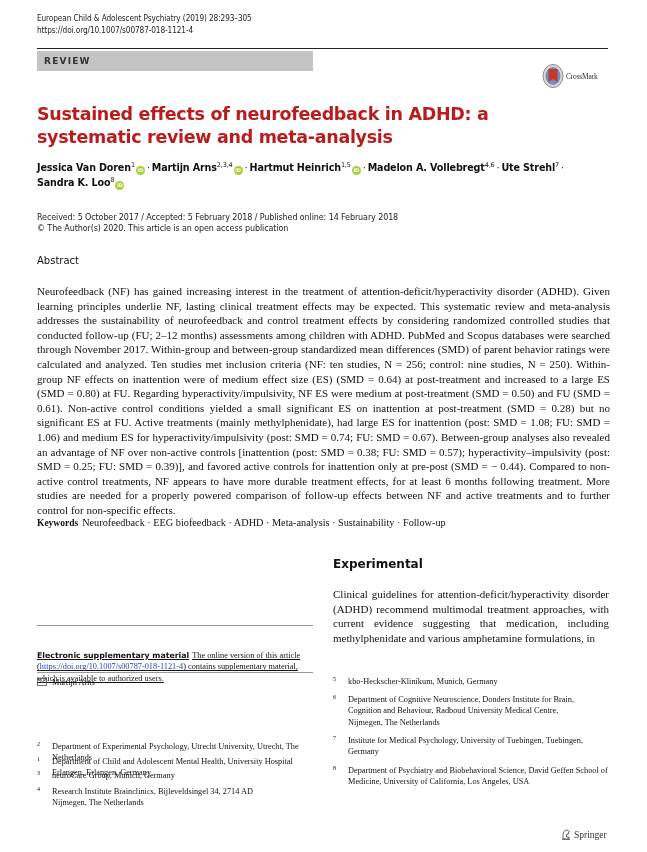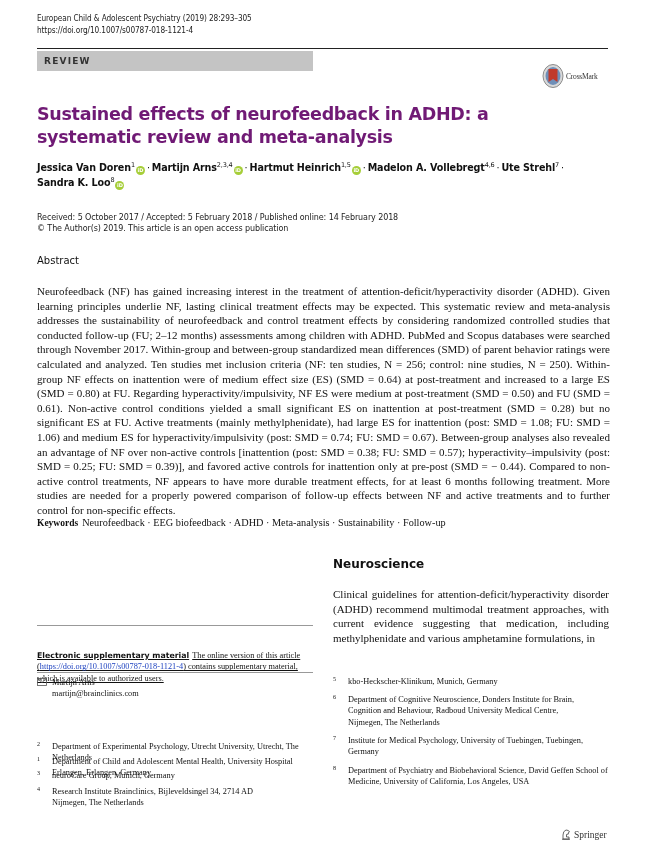--- a/index.html
+++ b/index.html
@@ -14,21 +14,21 @@
   #journal-line-1 { top: 13px; }
   #journal-line-2 { top: 25px; }
 
   .top-rule { left: 37px; top: 48px; width: 571px; height: 1px; background: #222; }
   .review-bar { left: 37px; top: 51px; width: 276px; height: 20px; background: #c4c4c4; }
   .review-label { left: 44px; top: 56px; font-size: 9px; font-weight: bold; letter-spacing: 1.2px; color: #333; }
 
   .crossmark { left: 542px; top: 62px; width: 80px; height: 28px; display: flex; align-items: center; cursor: pointer; }
   .crossmark-text { font-family: "Liberation Serif", serif; font-size: 7.5px; color: #333; margin-left: 2px; letter-spacing: -0.2px; }
 
-  .title { left: 37px; top: 103px; width: 560px; font-size: 17.5px; line-height: 23px; font-weight: bold; color: #701a75; letter-spacing: -0.3px; }
+  .title { left: 37px; top: 103px; width: 560px; font-size: 17.5px; line-height: 23px; font-weight: bold; color: #b91c1c; letter-spacing: -0.3px; }
 
   .authors { left: 37px; top: 160px; width: 580px; font-size: 9.6px; line-height: 15px; font-weight: bold; color: #111; letter-spacing: -0.15px; }
   .authors sup { font-size: 6.5px; font-weight: normal; vertical-align: 4px; line-height: 0; }
   .orcid { display: inline-block; width: 9px; height: 9px; border-radius: 50%; background: #a6ce39; color: #fff; font-size: 5px; line-height: 9px; text-align: center; vertical-align: -1px; font-weight: bold; margin-left: 1px; cursor: pointer; font-family: "DejaVu Sans", sans-serif; }
   .sep { font-weight: normal; margin: 0 2px; }
 
   .dates { left: 37px; top: 212px; font-size: 8px; line-height: 11px; color: #222; letter-spacing: -0.1px; }
   .dates-2 { top: 223px; }
 
   .abstract-heading { left: 37px; top: 255px; font-size: 10px; font-weight: normal; color: #111; }
@@ -78,46 +78,45 @@
 </div>
 
 <div class="abs title sans">Sustained effects of neurofeedback in ADHD: a systematic review and meta-analysis</div>
 
 <div class="abs authors sans">
   <span>Jessica Van Doren</span><sup>1</sup><span class="orcid">iD</span><span class="sep">·</span><span>Martijn Arns</span><sup>2,3,4</sup><span class="orcid">iD</span><span class="sep">·</span><span>Hartmut Heinrich</span><sup>1,5</sup><span class="orcid">iD</span><span class="sep">·</span><span>Madelon A. Vollebregt</span><sup>4,6</sup><span class="sep">·</span><span>Ute Strehl</span><sup>7</sup><span class="sep">·</span><br>
   <span>Sandra K. Loo</span><sup>8</sup><span class="orcid">iD</span>
 </div>
 
 <div class="abs dates sans">Received: 5 October 2017 / Accepted: 5 February 2018 / Published online: 14 February 2018</div>
-<div class="abs dates dates-2 sans">© The Author(s) 2019. This article is an open access publication</div>
+<div class="abs dates dates-2 sans">© The Author(s) 2020. This article is an open access publication</div>
 
 <div class="abs abstract-heading sans">Abstract</div>
 <div class="abs abstract-body serif">Neurofeedback (NF) has gained increasing interest in the treatment of attention-deficit/hyperactivity disorder (ADHD). Given learning principles underlie NF, lasting clinical treatment effects may be expected. This systematic review and meta-analysis addresses the sustainability of neurofeedback and control treatment effects by considering randomized controlled studies that conducted follow-up (FU; 2–12 months) assessments among children with ADHD. PubMed and Scopus databases were searched through November 2017. Within-group and between-group standardized mean differences (SMD) of parent behavior ratings were calculated and analyzed. Ten studies met inclusion criteria (NF: ten studies, N = 256; control: nine studies, N = 250). Within-group NF effects on inattention were of medium effect size (ES) (SMD = 0.64) at post-treatment and increased to a large ES (SMD = 0.80) at FU. Regarding hyperactivity/impulsivity, NF ES were medium at post-treatment (SMD = 0.50) and FU (SMD = 0.61). Non-active control conditions yielded a small significant ES on inattention at post-treatment (SMD = 0.28) but no significant ES at FU. Active treatments (mainly methylphenidate), had large ES for inattention (post: SMD = 1.08; FU: SMD = 1.06) and medium ES for hyperactivity/impulsivity (post: SMD = 0.74; FU: SMD = 0.67). Between-group analyses also revealed an advantage of NF over non-active controls [inattention (post: SMD = 0.38; FU: SMD = 0.57); hyperactivity–impulsivity (post: SMD = 0.25; FU: SMD = 0.39)], and favored active controls for inattention only at pre-post (SMD = − 0.44). Compared to non-active control treatments, NF appears to have more durable treatment effects, for at least 6 months following treatment. More studies are needed for a properly powered comparison of follow-up effects between NF and active treatments and to further control for non-specific effects.</div>
 
 <div class="abs keywords serif">
   <span class="kw-label sans">Keywords</span><span>Neurofeedback · EEG biofeedback · ADHD · Meta-analysis · Sustainability · Follow-up</span>
 </div>
 
-<div class="abs intro-heading sans">Neuroscience</div>
+<div class="abs intro-heading sans">Experimental</div>
 <div class="abs intro-body serif">Clinical guidelines for attention-deficit/hyperactivity disorder (ADHD) recommend multimodal treatment approaches, with current evidence suggesting that medication, including methylphenidate and various amphetamine formulations, in</div>
 
 <div class="abs rule-thin" id="rule-1"></div>
 <div class="abs esm serif">
   <span class="esm-label sans">Electronic supplementary material</span><span>The online version of this article (</span><span class="esm-link">https://doi.org/10.1007/s00787-018-1121-4</span><span>) contains supplementary material, which is available to authorized users.</span>
 </div>
 <div class="abs rule-thin" id="rule-2"></div>
 
 <div class="abs corr serif">
   <svg class="envelope" viewBox="0 0 10 8">
     <rect x="0.5" y="0.5" width="9" height="7" fill="none" stroke="#555" stroke-width="0.8"></rect>
     <path d="M0.5 0.5 L5 4.5 L9.5 0.5" fill="none" stroke="#555" stroke-width="0.8"></path>
   </svg>
   <div class="corr-text">
     <div>Martijn Arns</div>
-    <div>martijn@brainclinics.com</div>
   </div>
 </div>
 
 <div class="abs aff serif" style="left:37px; top:712px;margin-top:44px;">
   <span class="num">1</span>
   <span class="txt">Department of Child and Adolescent Mental Health, University Hospital Erlangen, Erlangen, Germany</span>
 </div>
 <div class="abs aff serif" style="left:37px; top:741px;">
   <span class="num">2</span>
   <span class="txt">Department of Experimental Psychology, Utrecht University, Utrecht, The Netherlands</span>

